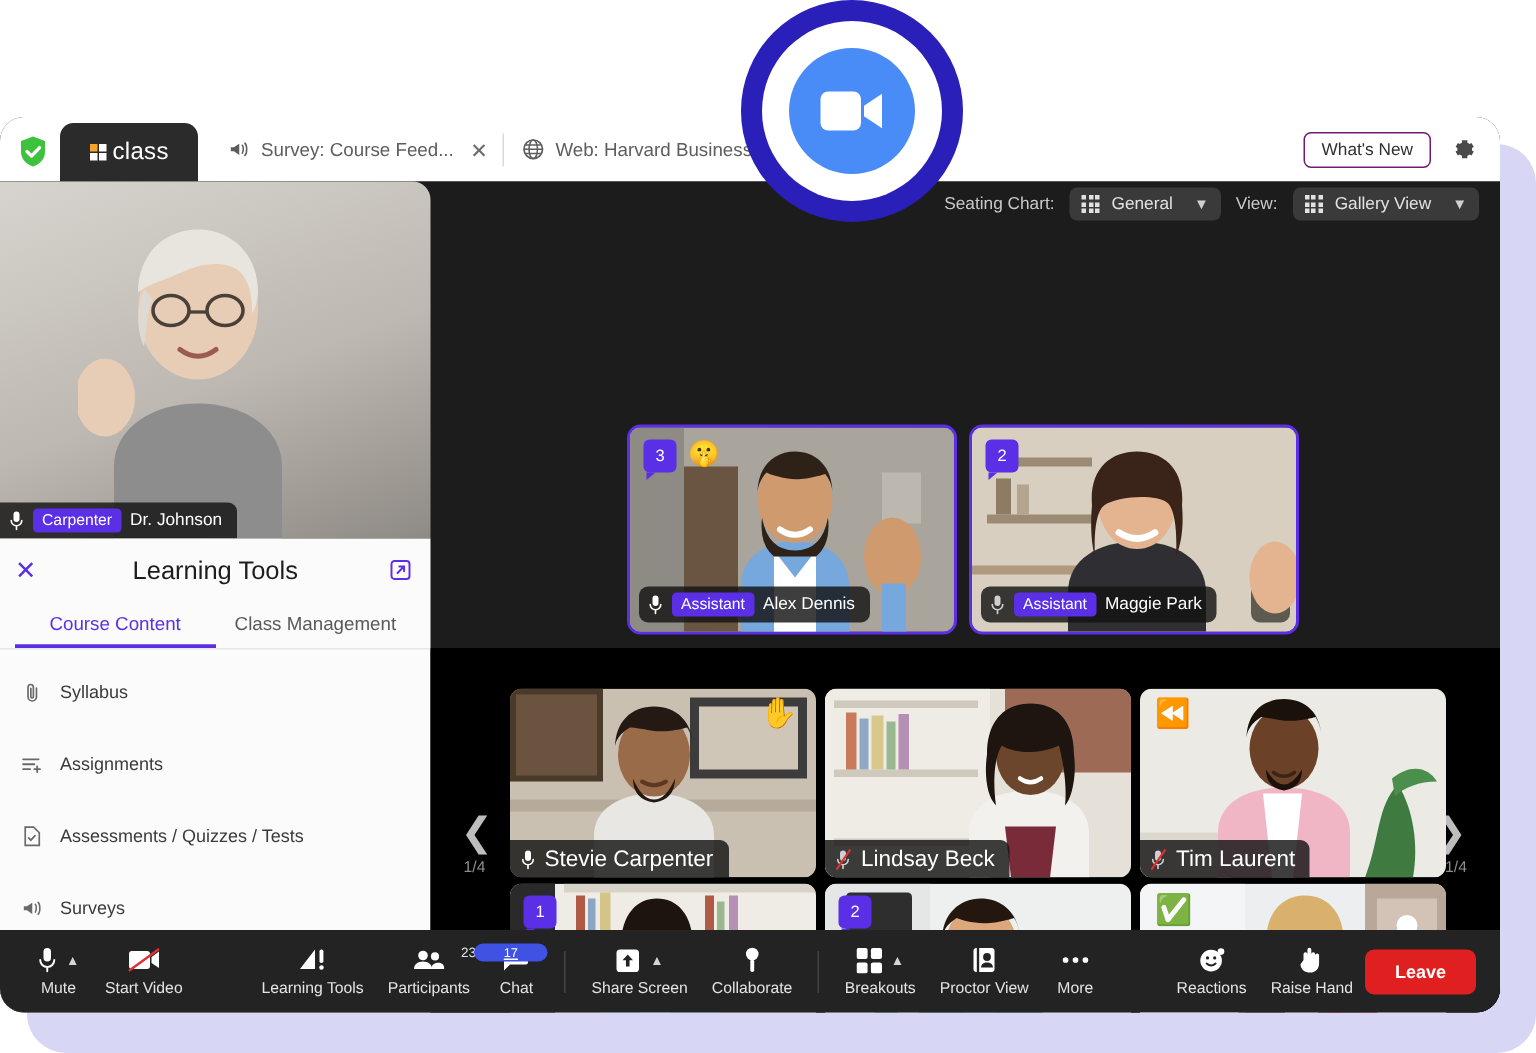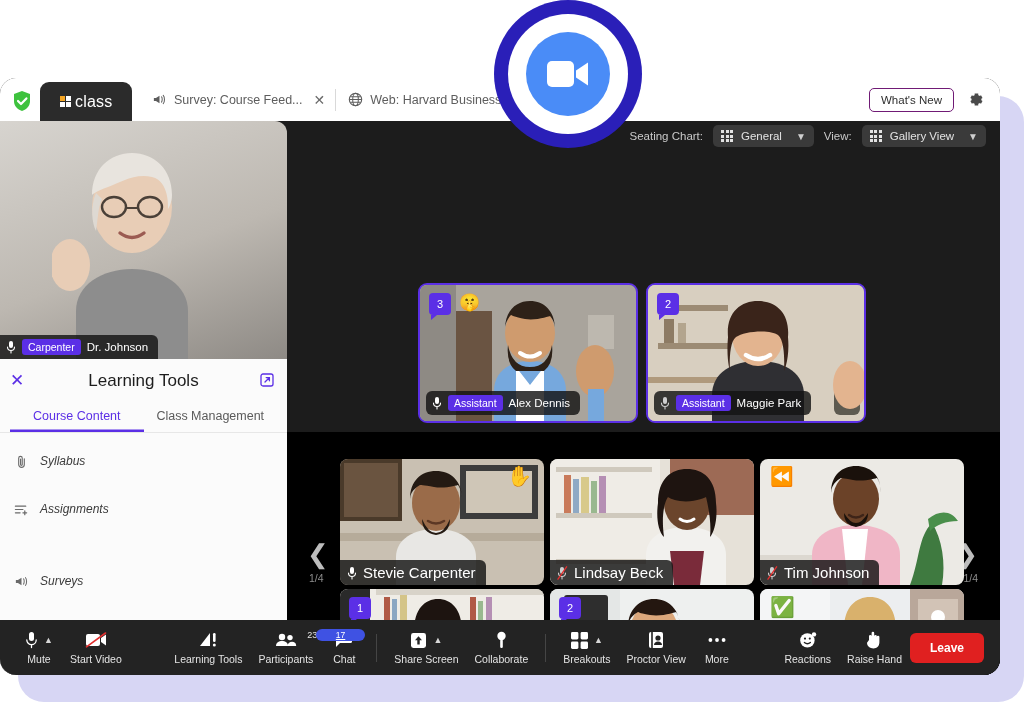--- a/index.html
+++ b/index.html
@@ -107,21 +107,21 @@
     background: #fbfbfb;
   }
   .lt-head { position: relative; height: 44px; }
   .lt-title { text-align: center; line-height: 44px; font-size: 17px; color: #1d1d1d; }
   .lt-x { position: absolute; left: 10px; top: 13px; color: #5b2fe6; font-size: 17px; line-height: 1; }
   .lt-ext { position: absolute; right: 13px; top: 14px; width: 14px; height: 14px; }
   .lt-tabs { display: flex; padding: 0 10px; border-bottom: 1px solid #e7e7e7; }
   .lt-tab { flex: 1; text-align: center; font-size: 12.5px; color: #5a5a5a; padding: 6px 0 9px; }
   .lt-tab.active { color: #5b2fe6; box-shadow: inset 0 -2.5px 0 #5b2fe6; }
   .lt-list { padding: 16px 0 0 12px; }
-  .lt-item { display: flex; align-items: center; gap: 11px; height: 24px; margin-bottom: 0; padding: 0 0 0 2px; font-style: italic; }
+  .lt-item { display: flex; align-items: center; gap: 11px; height: 24px; margin-bottom: 0; padding: 0 0 0 2px; }
   .lt-item span.lbl { font-size: 12px; color: #3b3b3b; }
   .lt-rowgap { height: 24px; }
 
   
   .seatbar {
     position: absolute; right: 14px; top: 4px; display: flex; align-items: center; gap: 10px;
     color: #c9c9c9; font-size: 11.5px;
   }
   .sel {
     display: flex; align-items: center; gap: 8px;
@@ -353,20 +353,29 @@
             <span class="ico">
               <svg viewBox="0 0 16 16" width="15" height="15">
                   <path d="M1.5 4.5h11M1.5 8h8M1.5 11.5h5" stroke="#6a6a6a" stroke-width="1.3" stroke-linecap="round"></path>
                   <path d="M11.5 9.5v4M9.5 11.5h4" stroke="#6a6a6a" stroke-width="1.3" stroke-linecap="round"></path>
                 </svg>
             </span>
             <span class="lbl">Assignments</span>
           </div>
 
           <div class="lt-rowgap"></div>
+          <div class="lt-item">
+            <span class="ico">
+              <svg viewBox="0 0 16 16" width="15" height="15">
+                  <path d="M3 1.5h6l4 4v9H3z" fill="none" stroke="#6a6a6a" stroke-width="1.2"></path>
+                  <path d="M5.4 9.2l1.6 1.6 3-3.2" stroke="#6a6a6a" stroke-width="1.2" fill="none" stroke-linecap="round"></path>
+                </svg>
+            </span>
+            <span class="lbl">Assessments / Quizzes / Tests</span>
+          </div>
 
           <div class="lt-rowgap"></div>
           <div class="lt-item">
             <span class="ico">
               <svg viewBox="0 0 16 16" width="15" height="15">
                   <path d="M2 6.5v3h2.2L8 12V4L4.2 6.5H2z" fill="#6a6a6a"></path>
                   <path d="M10.2 5.2c.9.8.9 4 0 5.6M12.2 3.8c1.6 1.4 1.6 7 0 8.4" stroke="#6a6a6a" stroke-width="1.1" fill="none" stroke-linecap="round"></path>
                 </svg>
             </span>
             <span class="lbl">Surveys</span>
@@ -519,21 +528,21 @@
               <path d="M84 54q6 10 12 10t12-10q0 12-12 14-12-2-12-14z" fill="#1a110b"></path>
               <path d="M89 56q7 5 14 0" stroke="#3e2418" stroke-width="2.4" fill="none" stroke-linecap="round"></path>
             </svg>
             <span class="emoji-badge" style="left:10px;top:8px;font-size:19px">⏪</span>
             <div class="nametag">
               <svg width="11" height="14" viewBox="0 0 11 14">
                   <rect x="3" y="1" width="4" height="7" rx="2" fill="#cfcfcf"></rect>
                   <path d="M1.5 7a3.5 3.5 0 0 0 7 0M5 10.5V13" stroke="#cfcfcf" stroke-width="1.1" fill="none" stroke-linecap="round"></path>
                   <path d="M1 13.2 9.6.8" stroke="#e03030" stroke-width="1.4" stroke-linecap="round"></path>
                 </svg>
-              <span>Tim Johnson</span>
+              <span>Tim Laurent</span>
             </div>
           </div>
 
           <div class="tile">
             <svg viewBox="0 0 204 126" width="204" height="126">
               <rect width="204" height="126" fill="#efece6"></rect>
               <rect x="0" y="0" width="30" height="126" fill="#2a2a2a"></rect>
               <rect x="36" y="0" width="168" height="6" fill="#d8d3c9"></rect>
               <rect x="36" y="44" width="168" height="6" fill="#d8d3c9"></rect>
               <rect x="36" y="88" width="168" height="6" fill="#d8d3c9"></rect>

